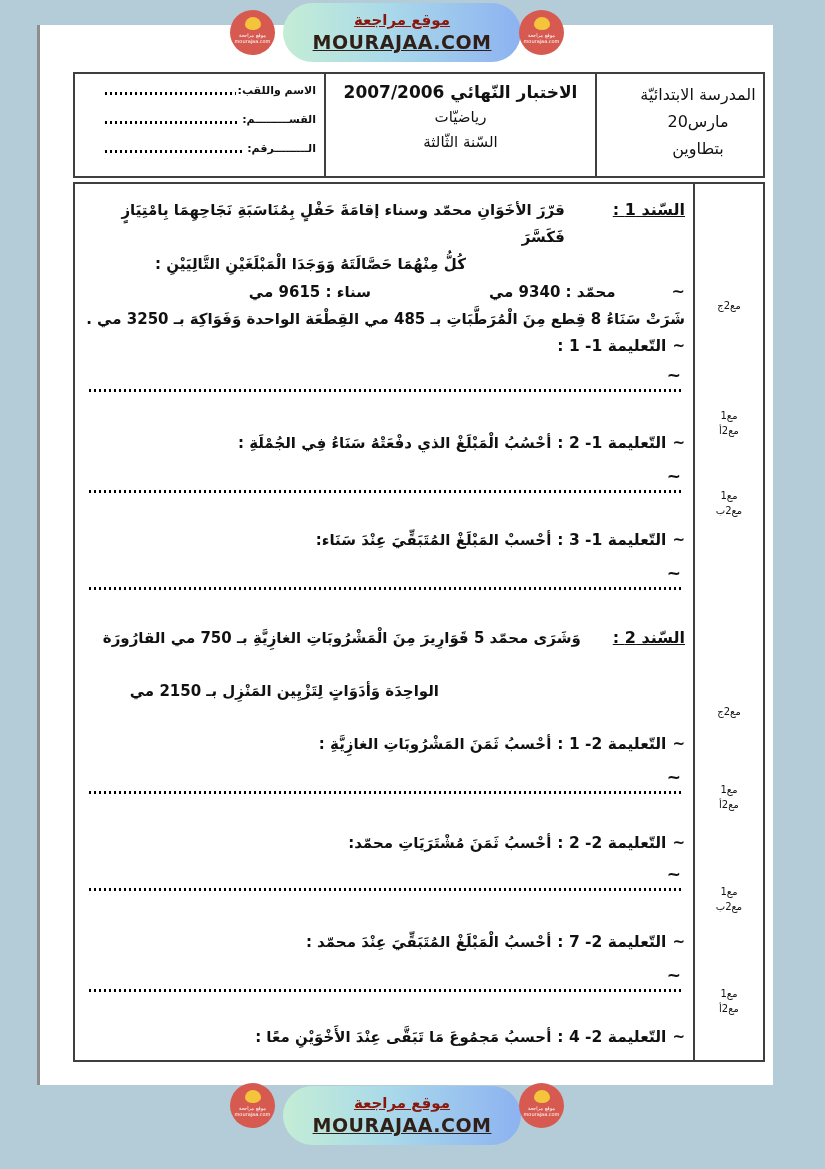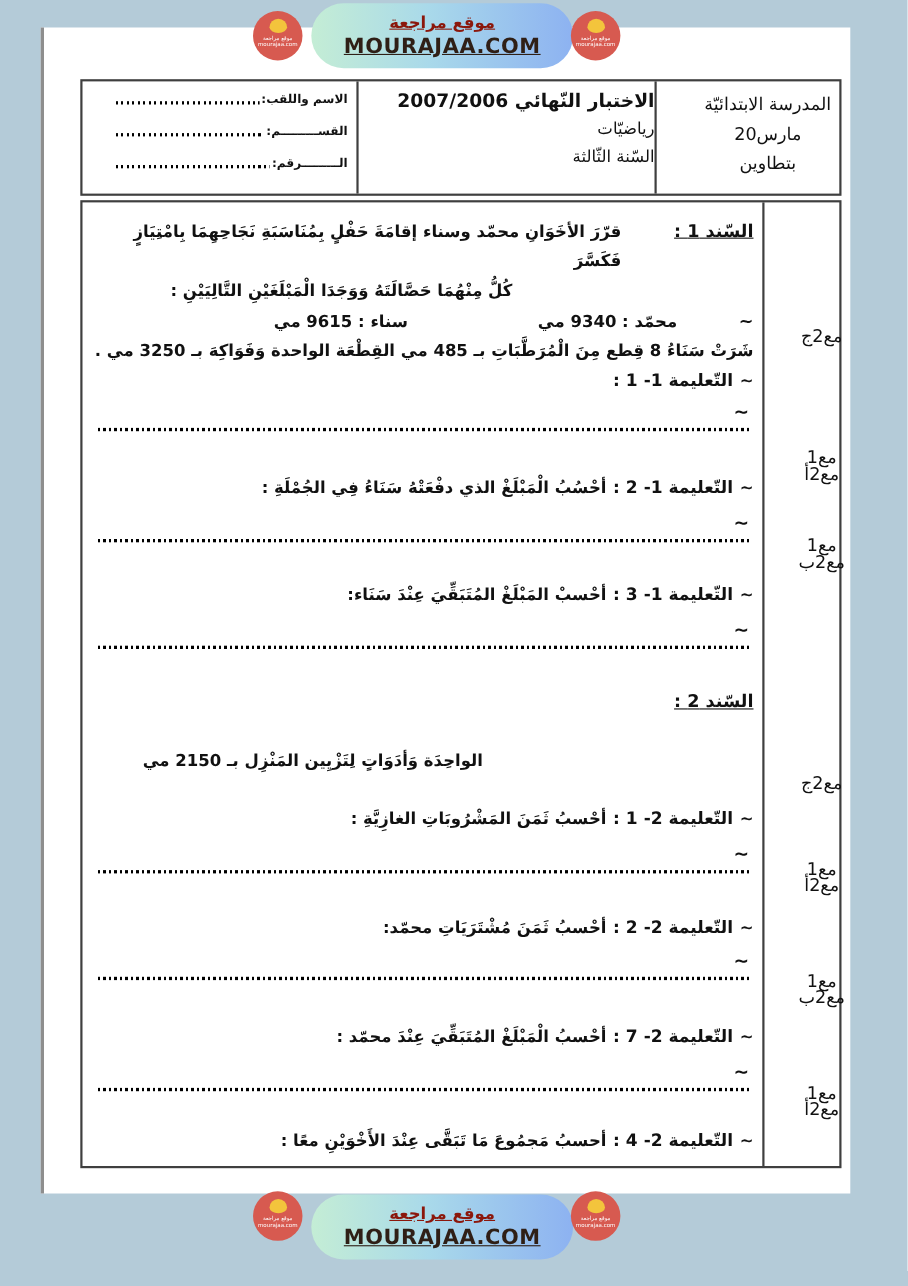--- a/index.html
+++ b/index.html
@@ -63,38 +63,38 @@
     display:flex; align-items:flex-end; direction:rtl;
     font-size:11px; font-weight:bold; margin-bottom:16px;
   }
   .frow-label { white-space:nowrap; }
   .dotfill {
     flex:1; height:3px; margin:0 2px 2px 2px;
     background:repeating-linear-gradient(90deg,#000 0 2px,transparent 2px 5px);
   }
   .cell-mid {
     width:273px; border-left:2px solid #3f3f3f; border-right:2px solid #3f3f3f;
-    direction:rtl; padding-top:5px;
+    text-align:center; direction:rtl; padding-top:5px;
   }
   .mid-title { font-weight:bold; font-size:17px; line-height:26px; }
   .mid-sub { font-size:15px; line-height:25px; }
   .cell-school { flex:1; text-align:center; direction:rtl; padding-top:7px; font-size:16px; line-height:27px;margin-left:36px; }
 
   
   .mainbox {
     position:absolute; left:33px; top:157px; width:692px; height:880px;
     border:2px solid #3f3f3f;
   }
   .marks-col {
     position:absolute; left:618px; top:0; width:70px; height:100%;
     border-left:2px solid #3f3f3f;
   }
   .mark {
     position:absolute; width:100%; text-align:center;
-    font-size:16px; line-height:15px; direction:rtl; color:#111;margin-left:18px;
+    font-size:10px; line-height:15px; direction:rtl; color:#111;
   }
   .m1{top:114px} .m2{top:224px} .m3{top:304px} .m4{top:520px}
   .m5{top:598px} .m6{top:700px} .m7{top:802px}
 
   .content {
     position:absolute; left:0; top:0; width:618px; height:100%;
     direction:rtl; padding:12px 8px 0 10px;
     font-size:15px; font-weight:bold; line-height:27px;
   }
   .line { display:flex; direction:rtl; align-items:baseline; gap:6px; }
@@ -191,20 +191,21 @@
         <span class="qlabel">التّعليمة 1- 3 :</span>
         <span>أحْسبْ المَبْلَغْ المُتَبَقِّيَ عِنْدَ سَنَاء:</span>
       </div>
       <div class="answer mt8">
         <div class="tld">~</div>
         <div class="dots"></div>
       </div>
 
       <div class="line mt33 s2line1">
         <span class="sect-title gap-med">السّند 2 :</span>
+        <span>وَشَرَى  محمّد  5 قَوَارِيرَ مِنَ الْمَشْرُوبَاتِ الغازِيَّةِ  بـ 750 مي القارُورَة</span>
       </div>
       <div class="indent2 mt25">الواحِدَة وَأدَوَاتٍ لِتَزْيِين المَنْزِل بـ 2150 مي</div>
 
       <div class="line mt26">
         <span>~</span>
         <span class="qlabel">التّعليمة 2- 1 :</span>
         <span>أحْسبُ ثَمَنَ المَشْرُوبَاتِ الغازِيَّةِ :</span>
       </div>
       <div class="answer mt8">
         <div class="tld">~</div>

